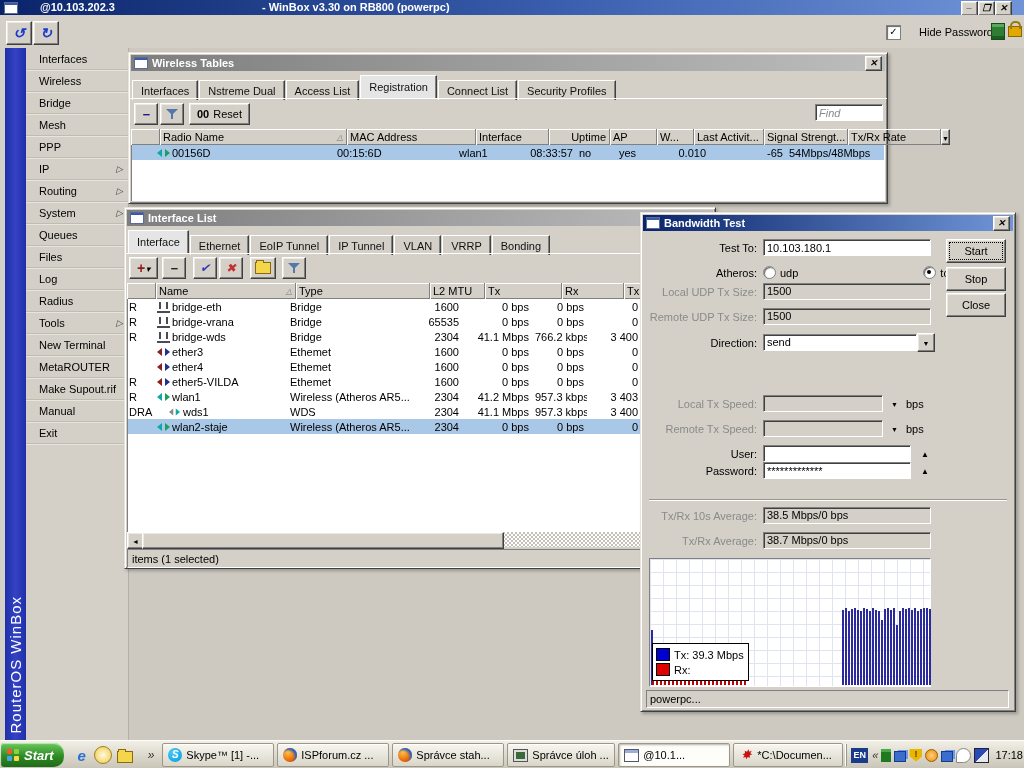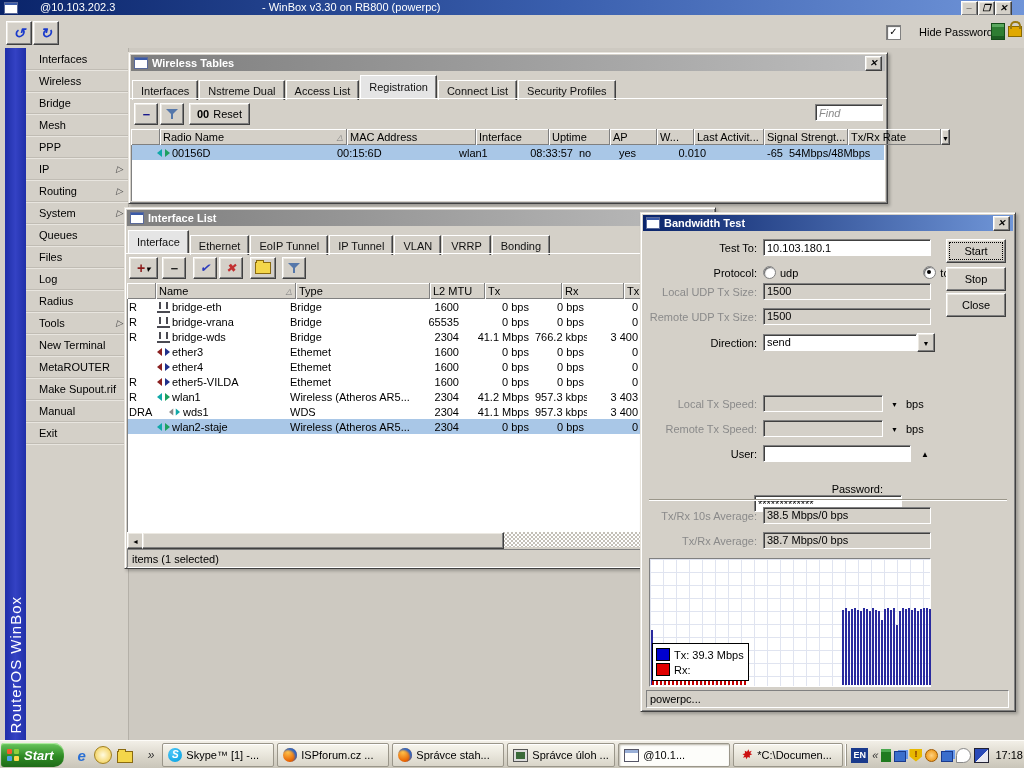--- a/index.html
+++ b/index.html
@@ -44,21 +44,21 @@
   .num{text-align:right;}
   .sorticon{margin-left:auto;color:#7a7a7a;font-size:8px;}
   
   .fl{width:26px;padding:0 1px;}
   .nm{width:133px;display:flex;align-items:center;}
   .ty{width:127px;}
   .n1{width:48px;}.n2{width:70px;}.n3{width:55px;}.n4{width:54px;}
   .indent{padding-left:14px;}
   
   .r0{width:22px;}.r1{width:180px;display:flex;align-items:center;}.r2{width:122px;}
-  .r3{width:66px;}.r4{width:54px;}.r5{width:40px;}.r6{width:30px;}
+  .r3{width:66px;}.r4{width:54px;justify-content:flex-end;}.r5{width:40px;}.r6{width:30px;}
   .r7{width:63px;}.r8{width:77px;}.r9{width:86px;}
   
   .icon{position:relative;display:inline-block;width:13px;height:10px;margin-right:2px;flex:none;}
   .icon-bridge{border-bottom:2px solid #4a4a52;
      background:linear-gradient(#4a4a52,#4a4a52),linear-gradient(#4a4a52,#4a4a52);
      background-size:2px 7px,2px 7px;background-position:2px 1px,9px 1px;background-repeat:no-repeat;}
   .icon-ethernet::before,.icon-wireless::before,.icon-wds::before{content:"";position:absolute;left:0;top:1px;
      border:4px solid transparent;border-left:none;border-right:5px solid #8b2020;}
   .icon-ethernet::after,.icon-wireless::after,.icon-wds::after{content:"";position:absolute;right:0;top:1px;
      border:4px solid transparent;border-right:none;border-left:5px solid #20308b;}
@@ -135,21 +135,21 @@
   .ticon-doc{border-radius:0;color:#cc1111;font-size:13px;line-height:13px;text-align:center;}
   .ticon-doc::before{content:"✸";}
   .qico{width:16px;height:16px;margin-right:4px;flex:none;position:relative;}
   .trayico{width:13px;height:13px;margin-left:3px;flex:none;position:relative;}
 </style>
 </head>
 <body>
 
 <div id="screen">
 
-  <div class="abs" style="left:0;top:0;width:1024px;height:15px;background:linear-gradient(90deg,#0a246a 0%,#3a5fae 55%,#6f94d8 100%);color:#fff;font-weight:normal;display:flex;align-items:center;">
+  <div class="abs" style="left:0;top:0;width:1024px;height:15px;background:linear-gradient(90deg,#0a246a 0%,#3a5fae 55%,#6f94d8 100%);color:#fff;font-weight:bold;display:flex;align-items:center;">
     <span class="appico" style="margin-left:4px;"></span>
     <span class="abs" style="left:40px;top:1px;">@10.103.202.3</span>
     <span class="abs" style="left:262px;top:1px;">- WinBox v3.30 on RB800 (powerpc)</span>
     <span class="btn xbtn abs" style="left:961px;top:1px;">
         <i class="g-min"></i>
       </span>
     <span class="btn xbtn abs" style="left:978px;top:1px;">
         <i class="g-max"></i>
       </span>
     <span class="btn xbtn abs" style="left:995px;top:1px;">
@@ -508,21 +508,21 @@
       <span class="btn xbtn">
           <i class="g-x"></i>
         </span>
     </div>
 
     <div class="frow" style="top:26px;">
       <span class="flabel">Test To:</span>
       <input class="sunk" style="width: 160px; height: 15px;" value="10.103.180.1">
     </div>
     <div class="frow" style="top:53px;">
-      <span class="flabel">Protocol:</span>
+      <span class="flabel">Atheros:</span>
       <span class="radio"></span>
       <span style="margin:0 8px 0 4px;">udp</span>
       <span class="radio on" style="margin-left:117px;"></span>
       <span style="margin-left:4px;">tcp</span>
     </div>
     <div class="frow" style="top:70px;">
       <span class="flabel dim">Local UDP Tx Size:</span>
       <span class="sunk dis" style="width:160px;height:15px;line-height:15px;padding:0 3px;">1500</span>
     </div>
     <div class="frow" style="top:95px;">
@@ -546,21 +546,21 @@
       <span class="flabel dim">Remote Tx Speed:</span>
       <span class="sunk dis" style="width:118px;height:15px;"></span>
       <i class="g-down" style="margin-left:8px;"></i>
       <span style="margin-left:8px;">bps</span>
     </div>
     <div class="frow" style="top:232px;">
       <span class="flabel">User:</span>
       <input class="sunk" style="width: 140px; height: 15px;" value="">
       <i class="g-up" style="margin-left:10px;"></i>
     </div>
-    <div class="frow" style="top:270px;flex-direction:column;">
+    <div class="frow" style="top:249px;">
       <span class="flabel">Password:</span>
       <input class="sunk" style="width: 140px; height: 15px;" value="*************">
       <i class="g-up" style="margin-left:10px;"></i>
     </div>
 
     <div class="abs hr" style="left:8px;right:8px;top:286px;"></div>
 
     <div class="frow" style="top:294px;">
       <span class="flabel dim">Tx/Rx 10s Average:</span>
       <span class="sunk dis" style="width:160px;height:15px;line-height:15px;padding:0 3px;">38.5 Mbps/0 bps</span>

